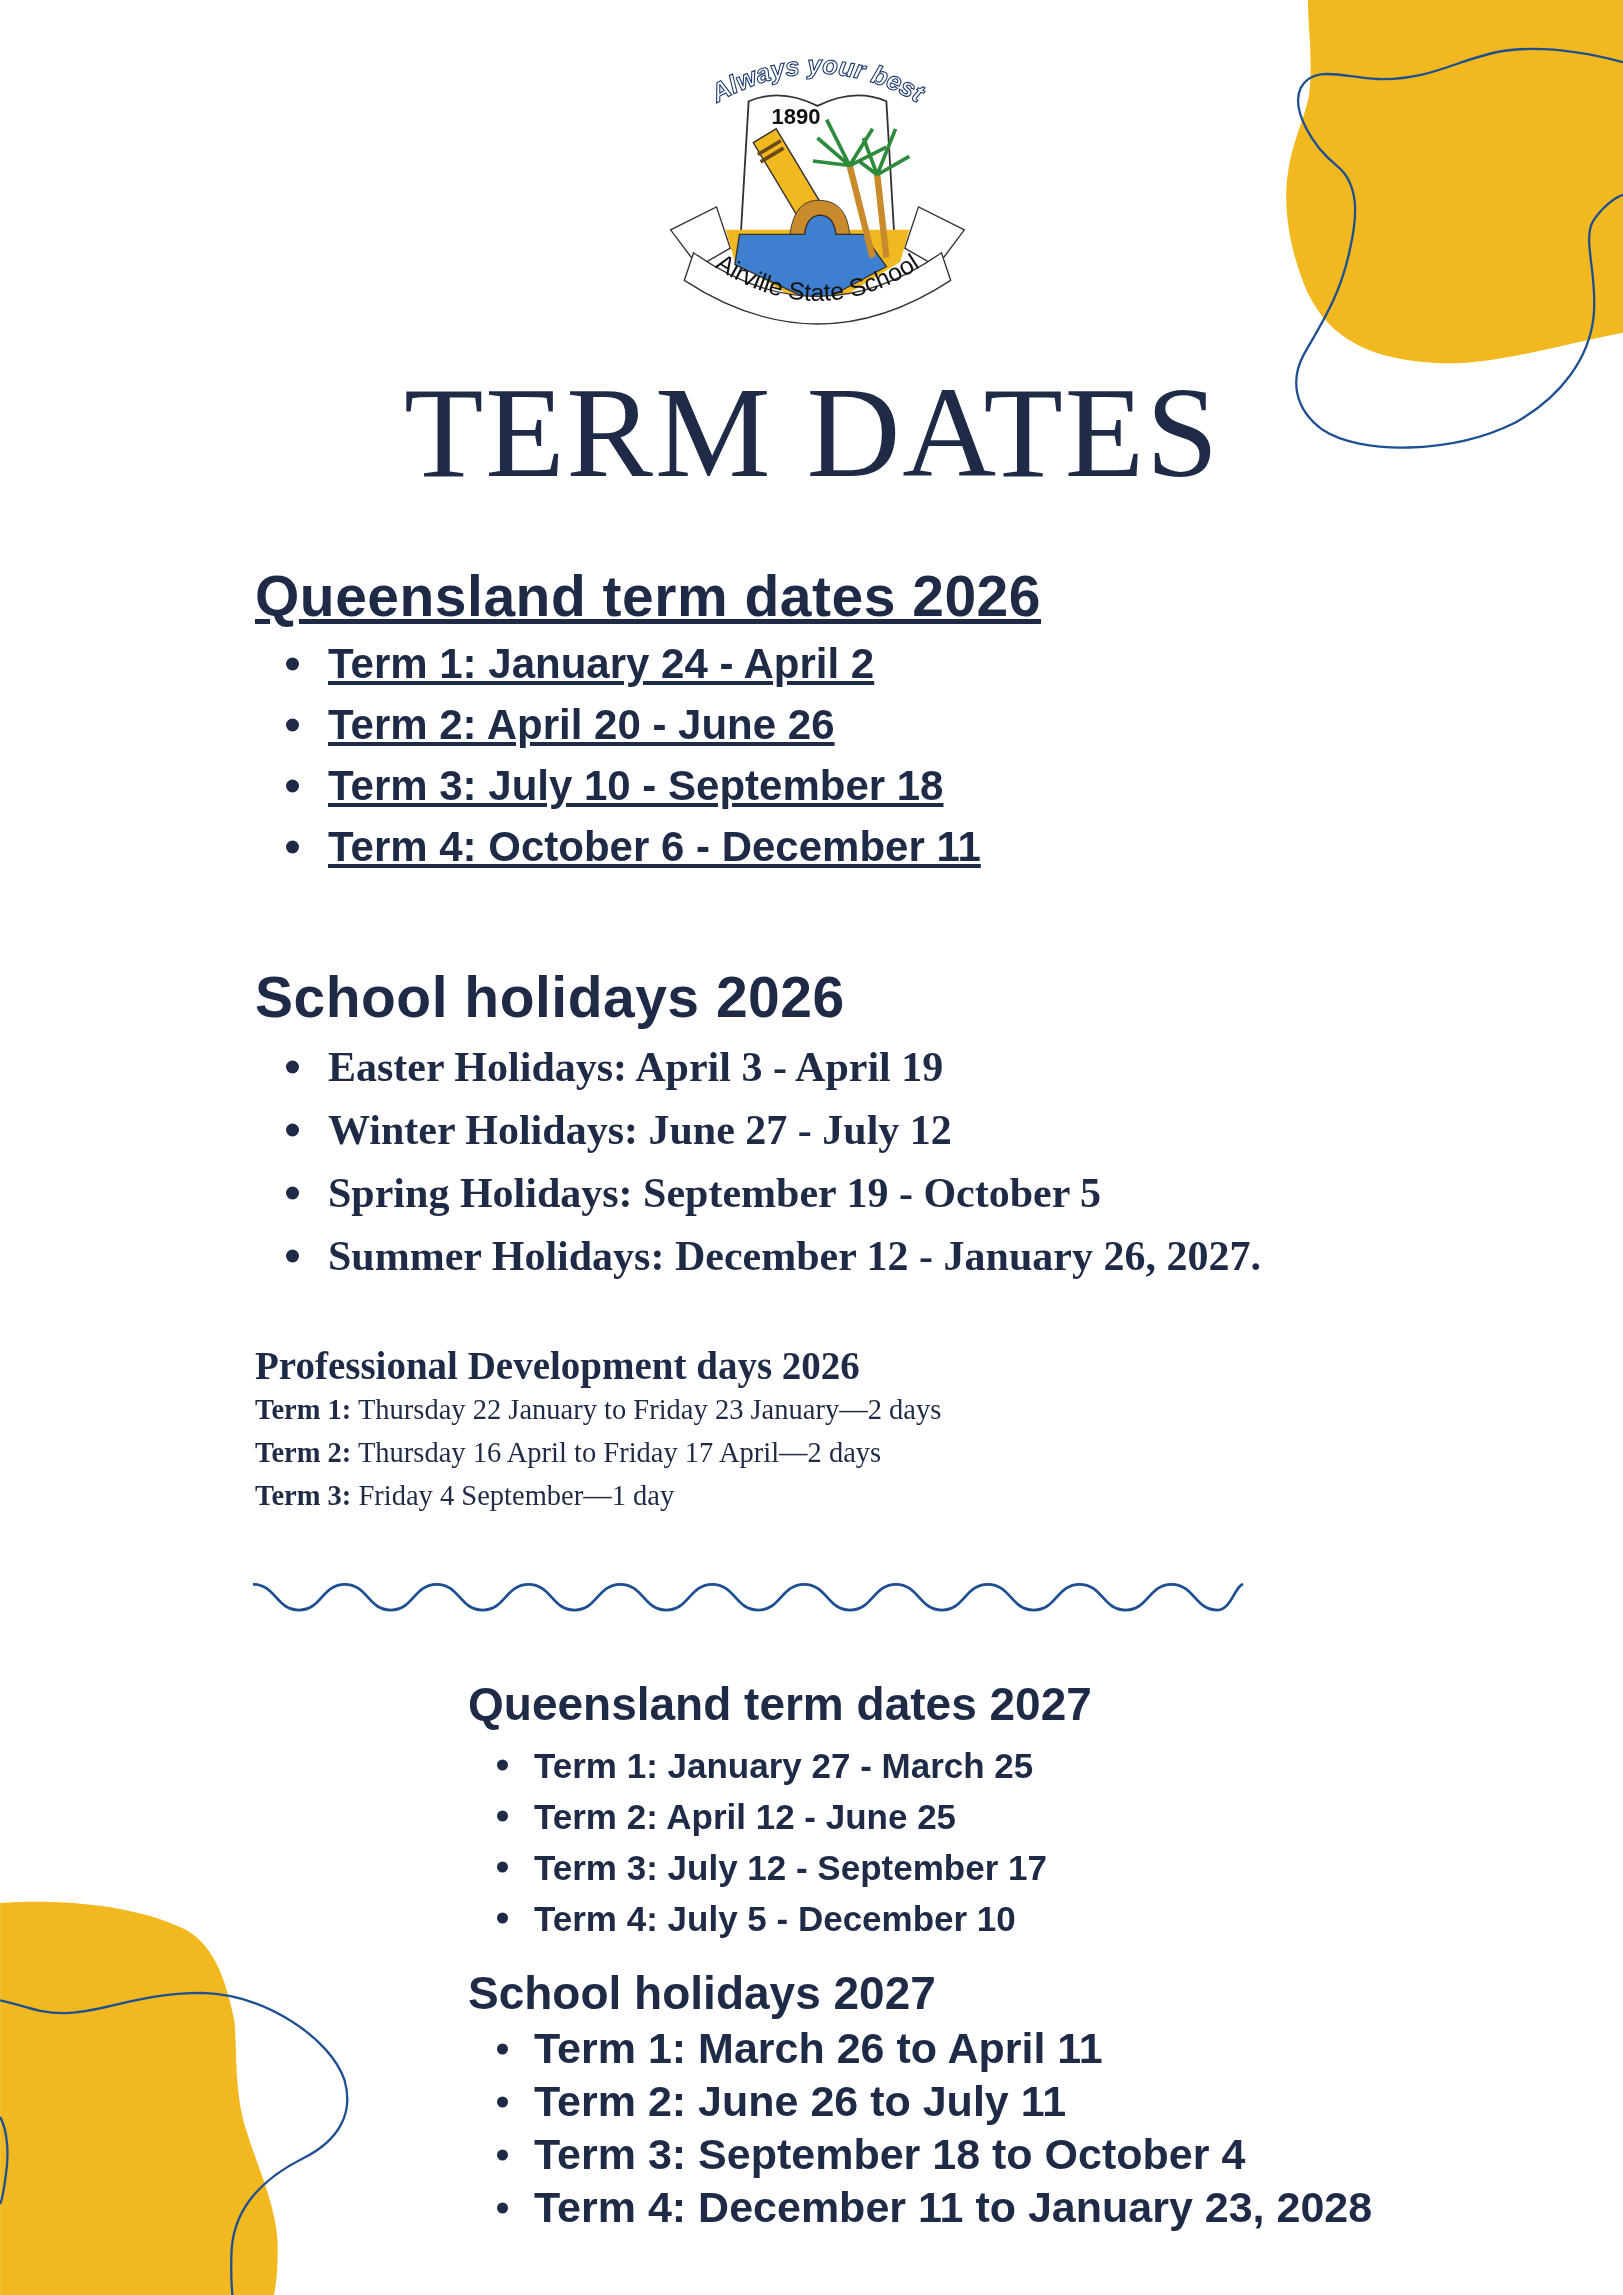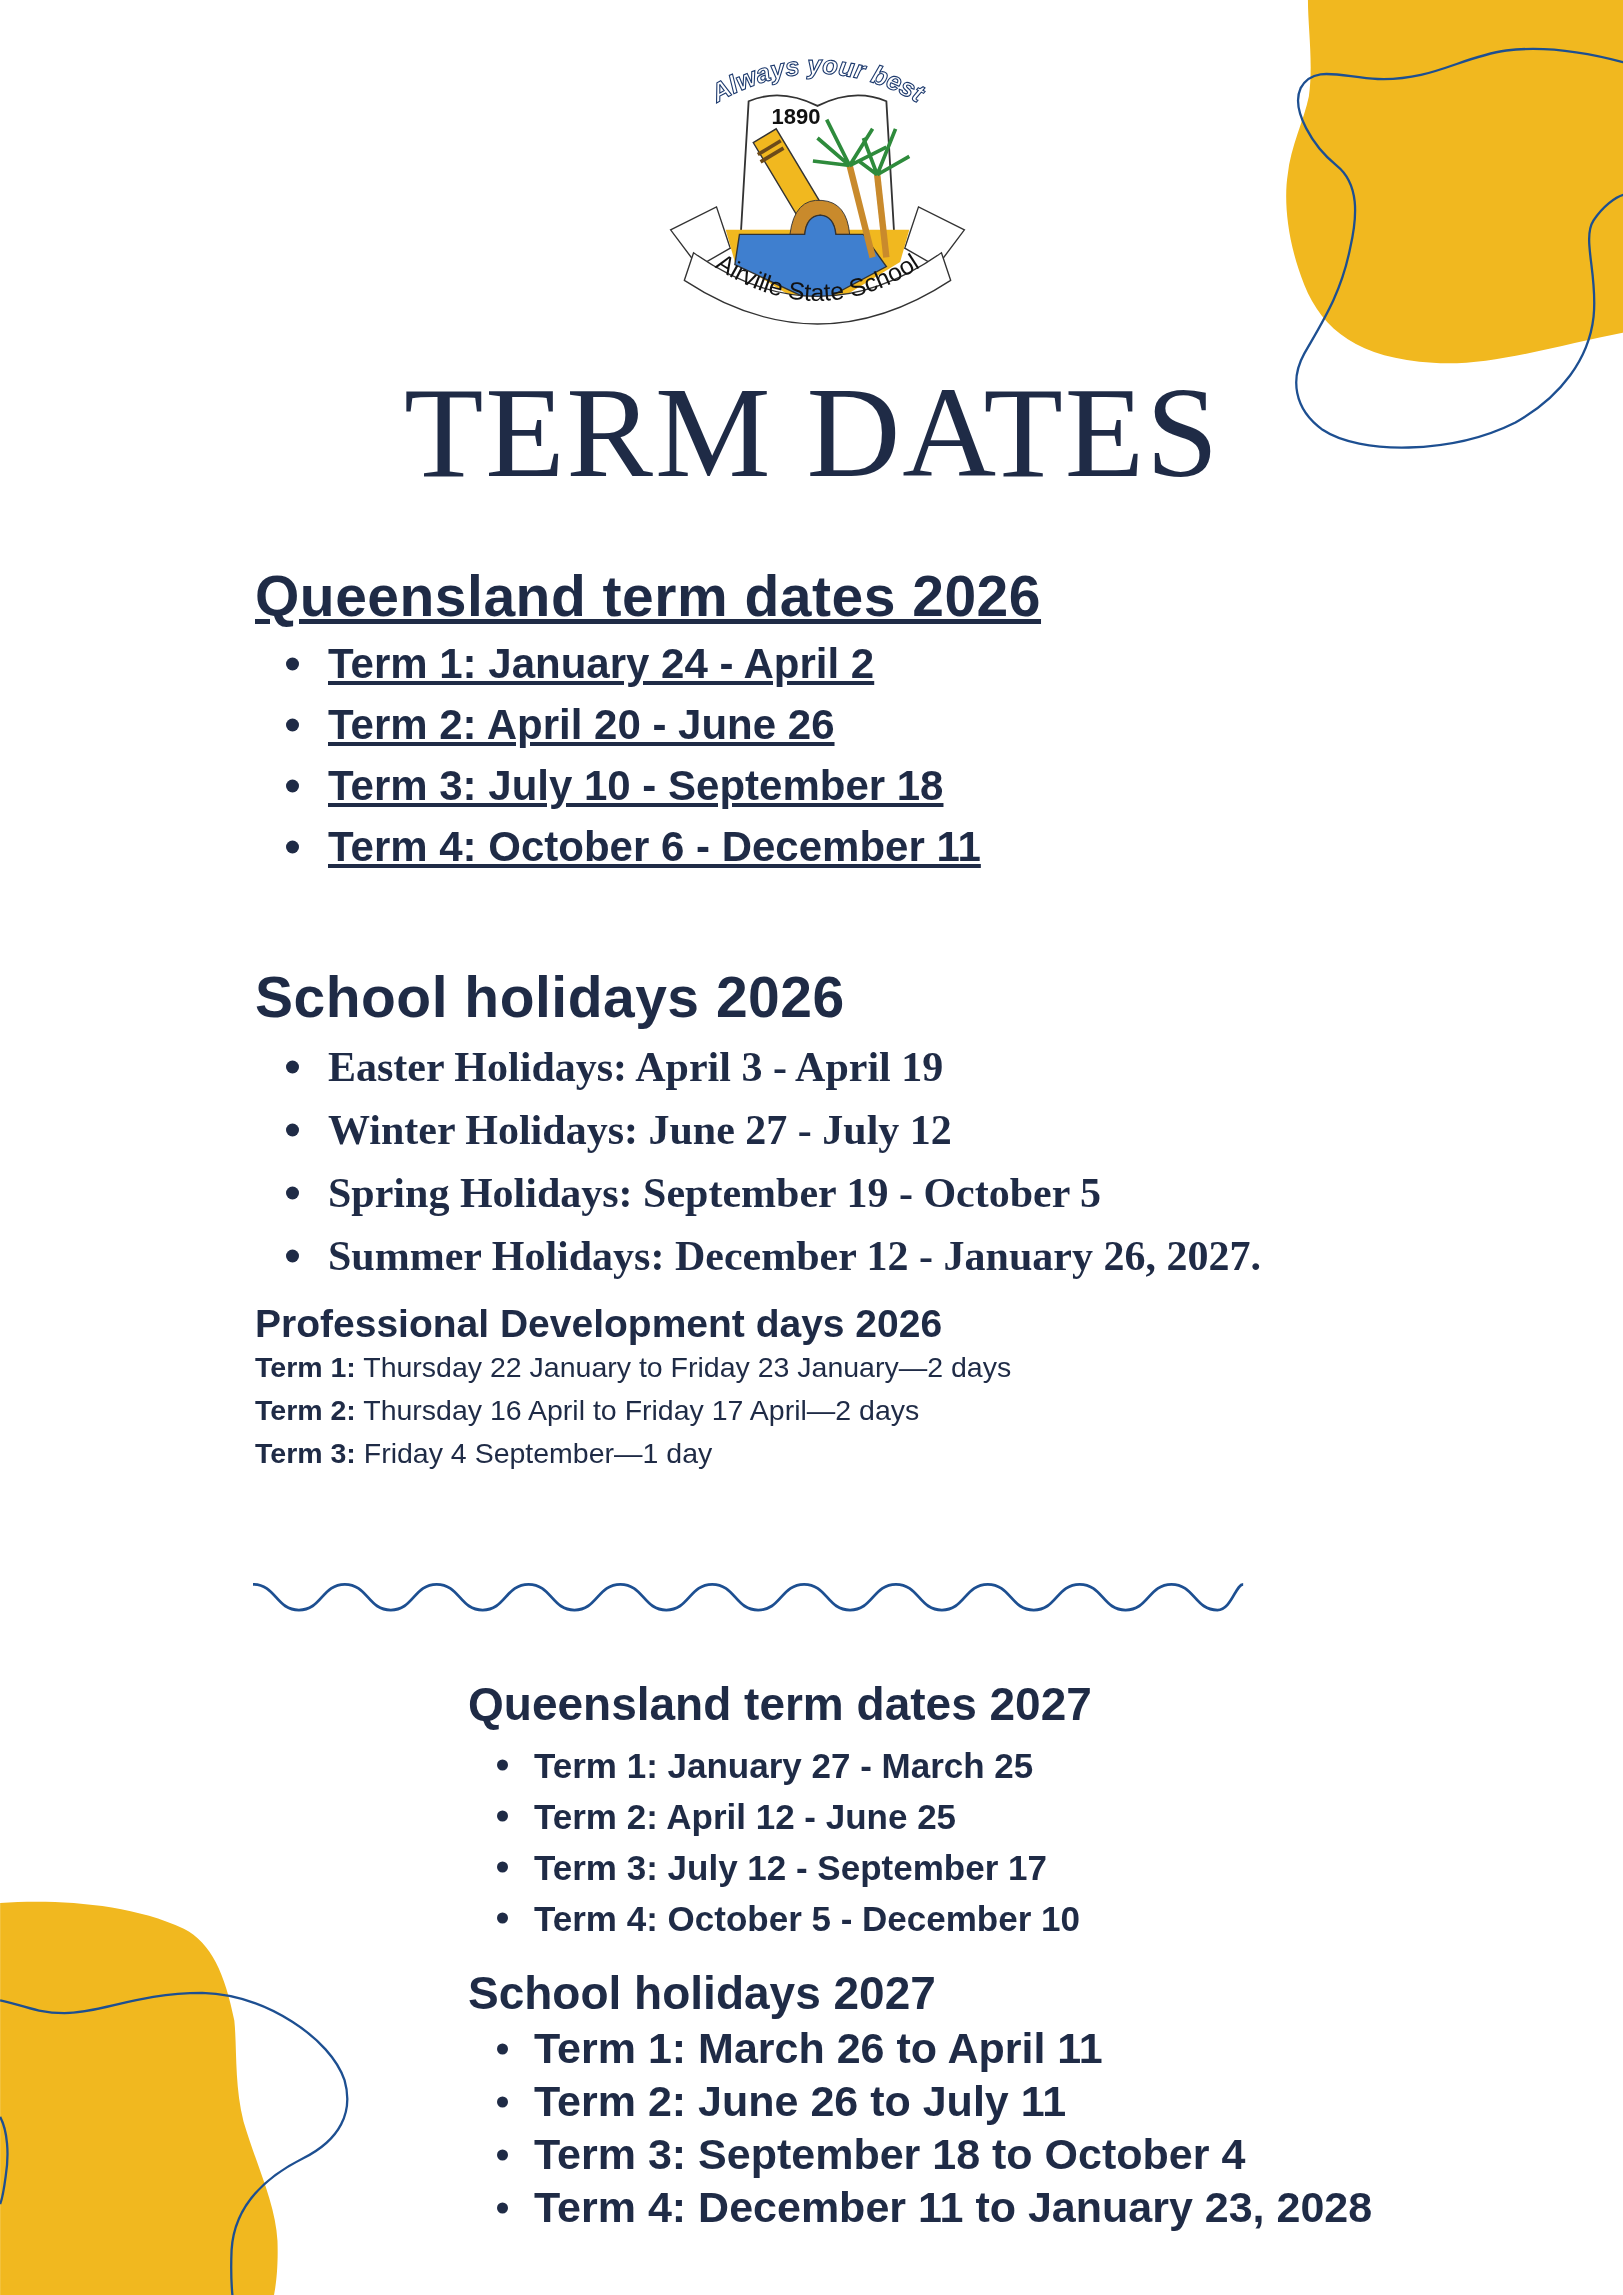--- a/index.html
+++ b/index.html
@@ -35,21 +35,21 @@
     #s-qld26 { left: 255px; top: 565px; text-decoration: underline; }
     #s-qld26 ul { margin-left: 73px; margin-top: 5.5px; }
     #s-qld26 ul li { font-size: 42px; height: 61px; line-height: 61px; }
 
     
     #s-hol26 { left: 255px; top: 966px; }
     #s-hol26 ul { margin-left: 73px; margin-top: 7.3px; }
     #s-hol26 ul li { font-size: 42px; height: 63px; line-height: 63px; font-family: Liberation Serif, serif; }
 
     
-    #s-pd { left: 255px; top: 1303px; }
+    #s-pd { left: 255px; top: 1345px; font-family: Liberation Serif, serif; }
     #s-pd .pd-row { font-size: 28.5px; height: 43px; line-height: 43px; font-weight: 400; color: #1f2b46; }
     #s-pd .pd-row b { font-weight: 700; }
 
     
     .wave { position: absolute; left: 253px; top: 1575px; width: 992px; height: 37px; }
 
     
     #s-qld27 { left: 468px; top: 1679px; }
     #s-qld27 ul { margin-left: 66px; margin-top: 10px; }
     #s-qld27 ul li { font-size: 35px; height: 51px; line-height: 51px; }
@@ -148,21 +148,21 @@
 <svg class="wave" viewBox="0 0 1080 40" xmlns="http://www.w3.org/2000/svg">
   <path d="M0,10 C25,10 25,38 50,38 C75,38 75,10 100,10 C125,10 125,38 150,38 C175,38 175,10 200,10 C225,10 225,38 250,38 C275,38 275,10 300,10 C325,10 325,38 350,38 C375,38 375,10 400,10 C425,10 425,38 450,38 C475,38 475,10 500,10 C525,10 525,38 550,38 C575,38 575,10 600,10 C625,10 625,38 650,38 C675,38 675,10 700,10 C725,10 725,38 750,38 C775,38 775,10 800,10 C825,10 825,38 850,38 C875,38 875,10 900,10 C925,10 925,38 950,38 C975,38 975,10 1000,10 C1025,10 1025,38 1050,38 C1065,38 1070,10 1078,10" fill="none" stroke="#1d4f91" stroke-width="3"></path>
 </svg>
 
 <section class="section" id="s-qld27">
   <h2 class="h-mid">Queensland term dates 2027</h2>
   <ul class="bullets">
     <li><span class="dot"></span><span>Term 1: January 27 - March 25</span></li>
     <li><span class="dot"></span><span>Term 2: April 12 - June 25</span></li>
     <li><span class="dot"></span><span>Term 3: July 12 - September 17</span></li>
-    <li><span class="dot"></span><span>Term 4: October 5 - December 10</span></li>
+    <li><span class="dot"></span><span>Term 4: July 5 - December 10</span></li>
   </ul>
 </section>
 
 <section class="section" id="s-hol27">
   <h2 class="h-mid">School holidays 2027</h2>
   <ul class="bullets">
     <li><span class="dot"></span><span>Term 1: March 26 to April 11</span></li>
     <li><span class="dot"></span><span>Term 2: June 26 to July 11</span></li>
     <li><span class="dot"></span><span>Term 3: September 18 to October 4</span></li>
     <li><span class="dot"></span><span>Term 4: December 11 to January 23, 2028</span></li>

